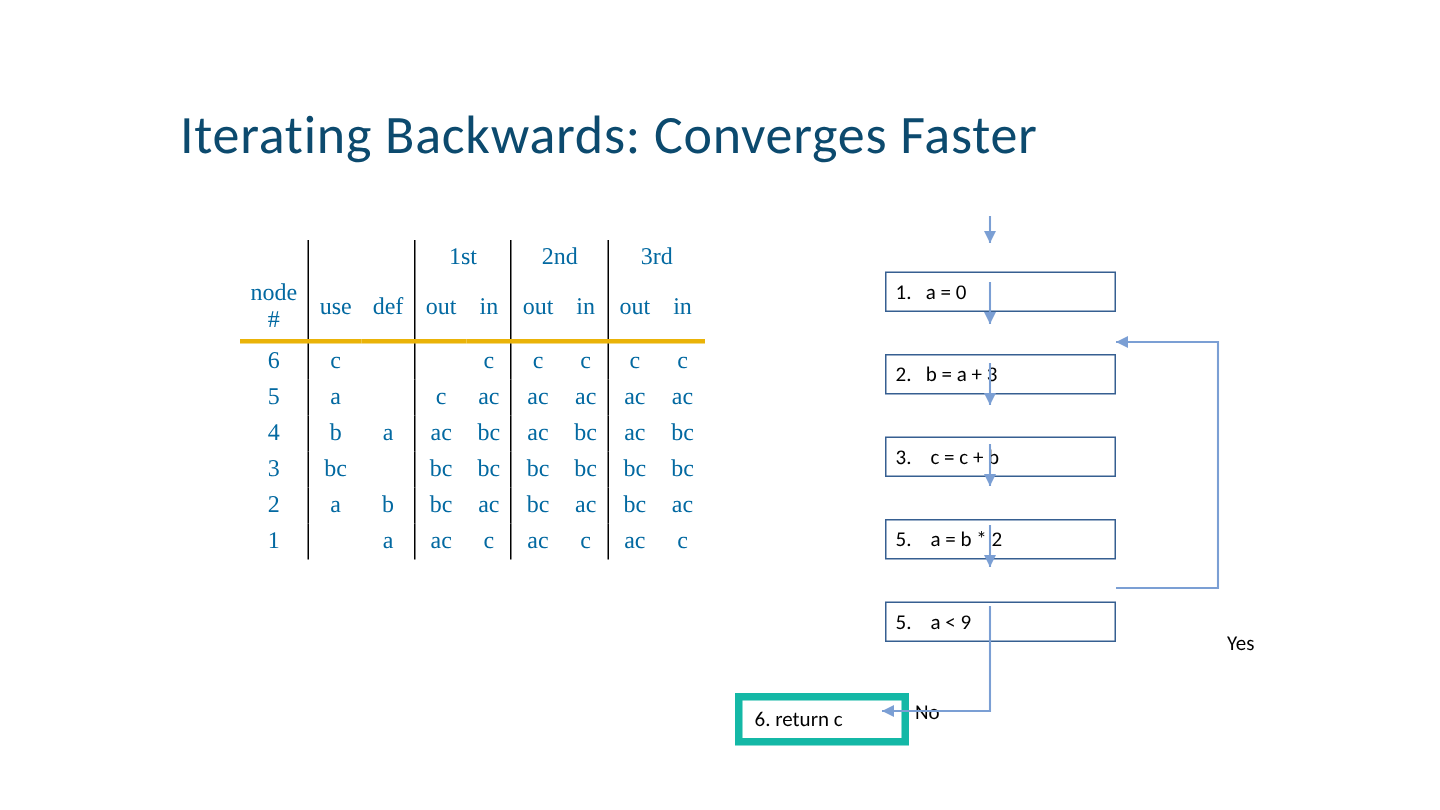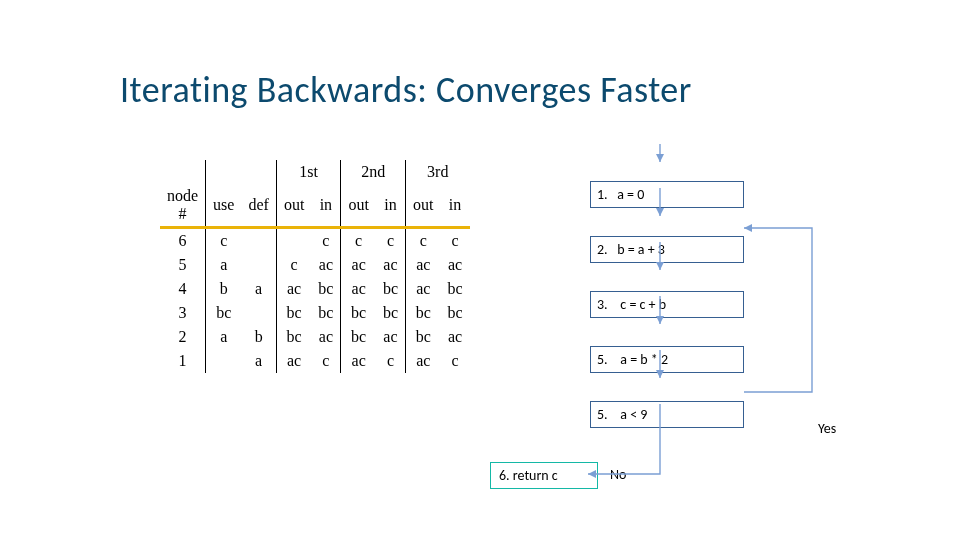--- a/index.html
+++ b/index.html
@@ -21,21 +21,21 @@
     color: #0c4a6e; 
     letter-spacing: 0.5px;
   }
   
   .tbl {
     position: absolute;
     left: 160px;
     top: 160px;
     font-family: "Times New Roman", serif;
     font-size: 16px;
-    color: #000000;
+    color: #0369a1;
   }
   .tbl table { border-collapse: collapse; }
   .tbl td, .tbl th {
     padding: 3px 7px;
     text-align: center;
     font-weight: normal;
     vertical-align: middle;
   }
   .vline-right { border-right: 1px solid #000; }
   .hline-bottom { border-bottom: 3px solid #eab308; }
@@ -53,21 +53,21 @@
     width: 140px;
     padding: 4px 6px;
     margin-bottom: 28px;
     background: #fff;
     white-space: pre;
   }
   .box6 {
     position: absolute;
     left: 490px;
     top: 462px;
-    border: 1px solid #14b8a6;
+    border: 5px solid #14b8a6;
     width: 90px;
     padding: 4px 8px;
     font-size: 14px;
     background: #fff;
   }
   .labelNo {
     position: absolute;
     left: 610px;
     top: 466px;
     font-size: 14px;

